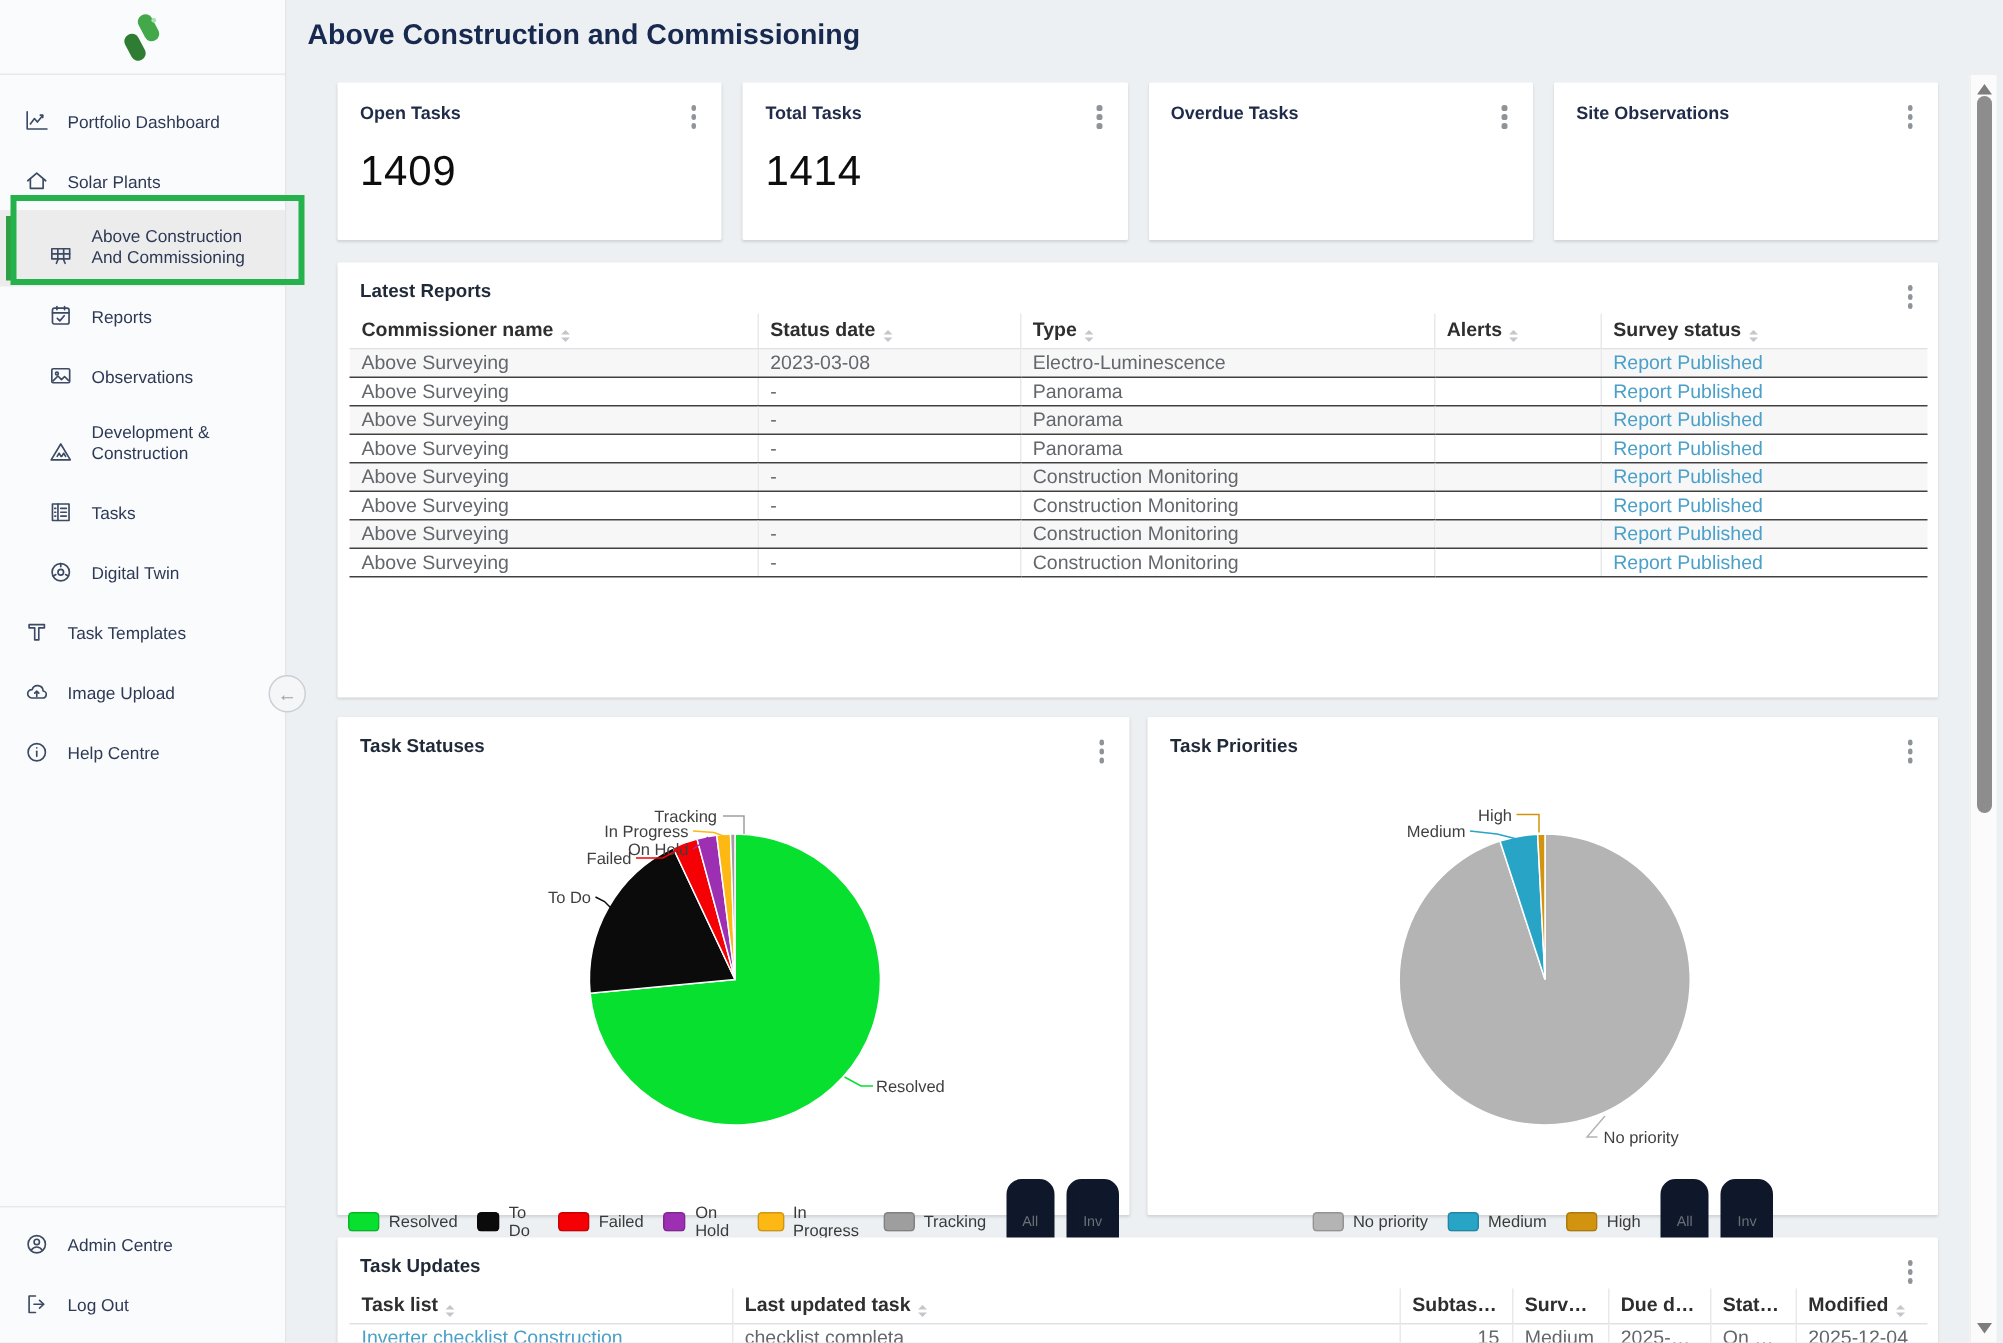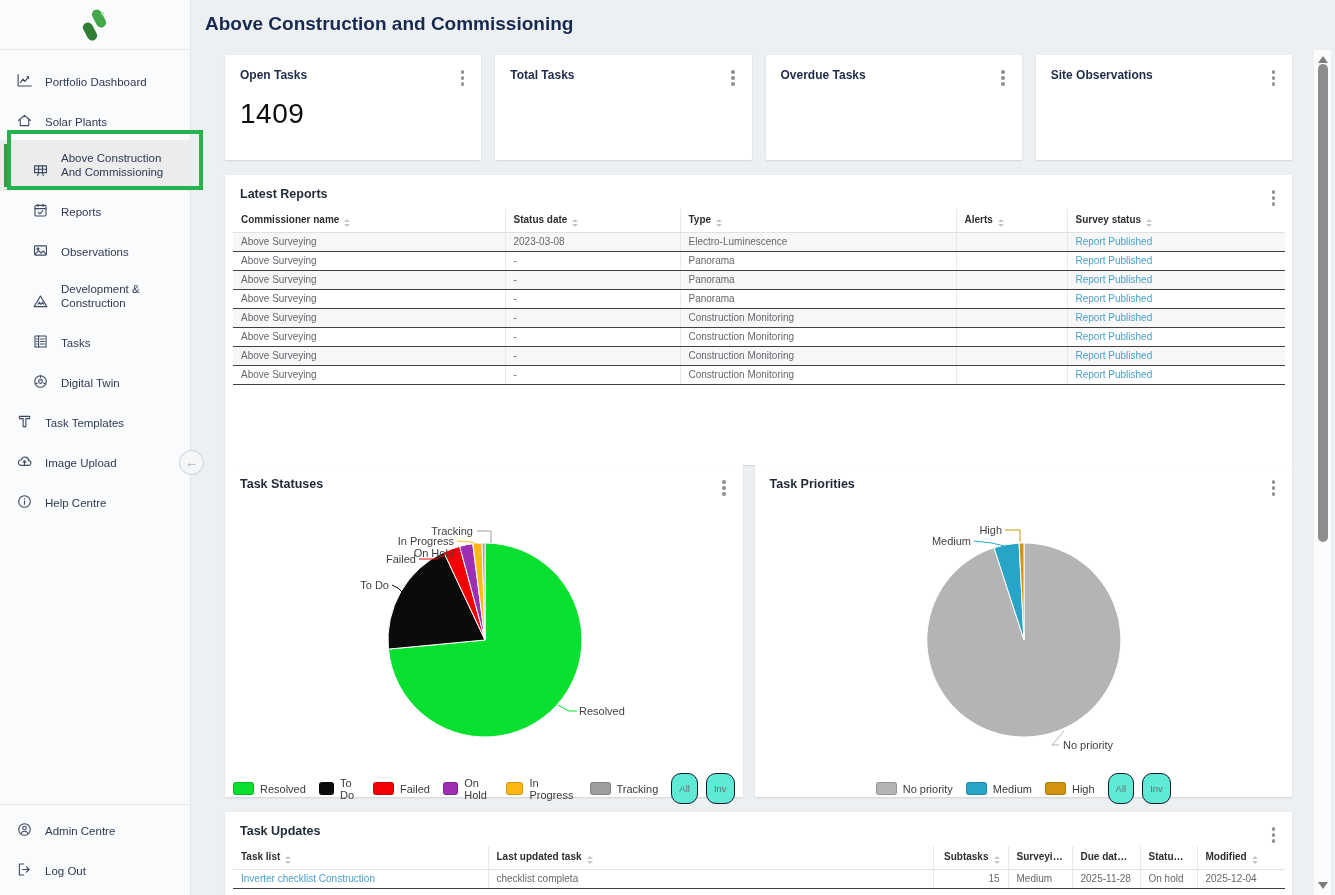--- a/index.html
+++ b/index.html
@@ -39,43 +39,43 @@
   .stats-row{display:flex;gap:14px;margin-top:8px}
   .stat-card{flex:1;height:105px;padding:13px 15px}
   .stat-label{font-size:12px;font-weight:700;color:#1f2b49}
   .stat-value{font-size:28px;color:#0d0d0d;margin-top:16px;letter-spacing:.5px}
 
   
   .table-card{margin-top:15px;padding:12px 8px}
   .reports-card{height:290px}
   .updates-card{height:200px;overflow:hidden}
   table{border-collapse:collapse;width:100%;table-layout:fixed}
-  th,td{font-size:10px;padding:0 8px;overflow:hidden;white-space:nowrap;text-overflow:ellipsis}
+  th,td{font-size:13px;padding:0 8px;overflow:hidden;white-space:nowrap;text-overflow:ellipsis}
   thead th{font-weight:700;color:#2e2e2e;text-align:left;height:23px;border-bottom:1px solid #dfe1e4}
   tbody td{color:#63676c;height:19px;border-bottom:1px solid #404040}
   th + th, td + td{border-left:1px solid #e7e9eb}
   tbody tr.striped{background:#f7f7f8}
   td.link, a.cell-link{color:#4aa0c8;text-decoration:none;cursor:pointer}
   .al-right{text-align:right}
   .sort{display:inline-flex;flex-direction:column;gap:2px;margin-left:5px;vertical-align:1px;cursor:pointer}
   .sort i{width:0;height:0;border-left:3px solid transparent;border-right:3px solid transparent}
   .sort .t{border-bottom:3.5px solid #c3c7cb}
   .sort .b{border-top:3.5px solid #c3c7cb}
 
   
-  .charts-row{display:flex;gap:12px;}
+  .charts-row{display:flex;gap:12px;margin-top:13px}
   .chart-card{height:332px;padding:12px 8px}
   .chart-card.left{width:528px}
   .chart-card.right{width:624px}
   .chart-svg{display:block;margin:2px auto 0}
   .pie-label{font-size:11px;fill:#3f3f3f}
   .legend{display:flex;align-items:center;justify-content:center;gap:13px;margin-top:6px}
   .leg{display:flex;align-items:center;gap:6px;font-size:11px;color:#3a3a3a;cursor:pointer}
   .leg .sw{width:21px;height:13px;border-radius:3px;border:1px solid rgba(0,0,0,.18)}
-  .pill{border:1px solid #0f172a;color:#6b7077;border-radius:10px;font-size:9.5px;padding:9px 7px;cursor:pointer;background:#5eead4}
+  .pill{border:4px solid #0f172a;color:#6b7077;border-radius:10px;font-size:9.5px;padding:19px 7px;cursor:pointer;background:#0f172a}
   .pill + .pill{margin-left:-5px}
 
   
   .scrollbar{position:absolute;top:50px;bottom:0;right:4px;width:18px;background:#fbfbfc;border-left:1px solid #efefef}
   .sb-thumb{position:absolute;top:14px;left:4px;width:10px;height:478px;background:#8d8d8d;border-radius:5px;cursor:grab}
   .sb-arrow{position:absolute;left:4px;width:0;height:0;border-left:5px solid transparent;border-right:5px solid transparent;cursor:pointer}
   .sb-arrow.up{top:6px;border-bottom:7px solid #7d7d7d}
   .sb-arrow.down{bottom:6px;border-top:7px solid #7d7d7d}
 </style>
 </head>
@@ -242,20 +242,21 @@
             </div>
             <div class="stat-value">1409</div>
           </div>
           <div class="card stat-card">
             <div class="stat-label">Total Tasks</div>
             <div class="kebab">
               <i></i>
               <i></i>
               <i></i>
             </div>
+            <div class="stat-value">1414</div>
           </div>
           <div class="card stat-card">
             <div class="stat-label">Overdue Tasks</div>
             <div class="kebab">
               <i></i>
               <i></i>
               <i></i>
             </div>
           </div>
           <div class="card stat-card">

